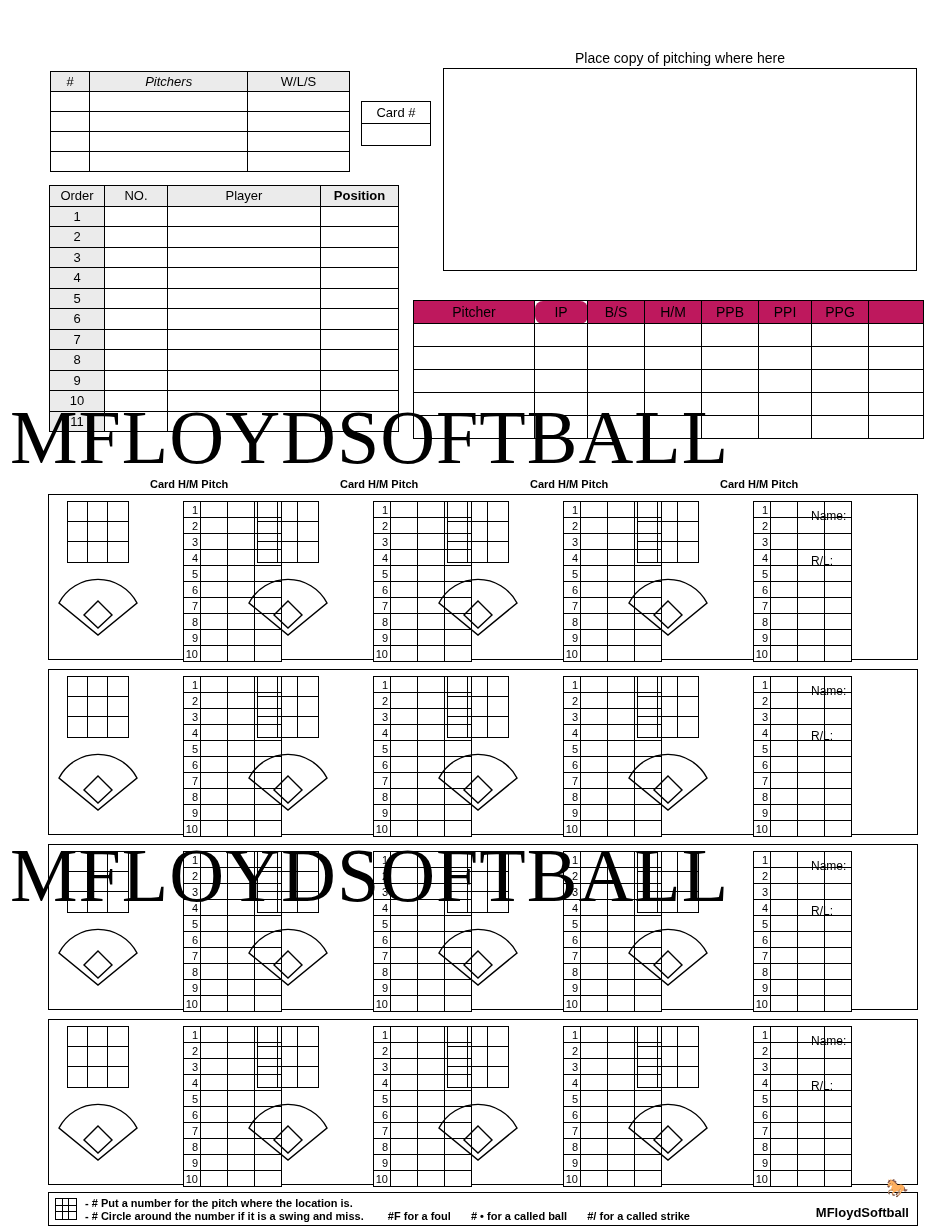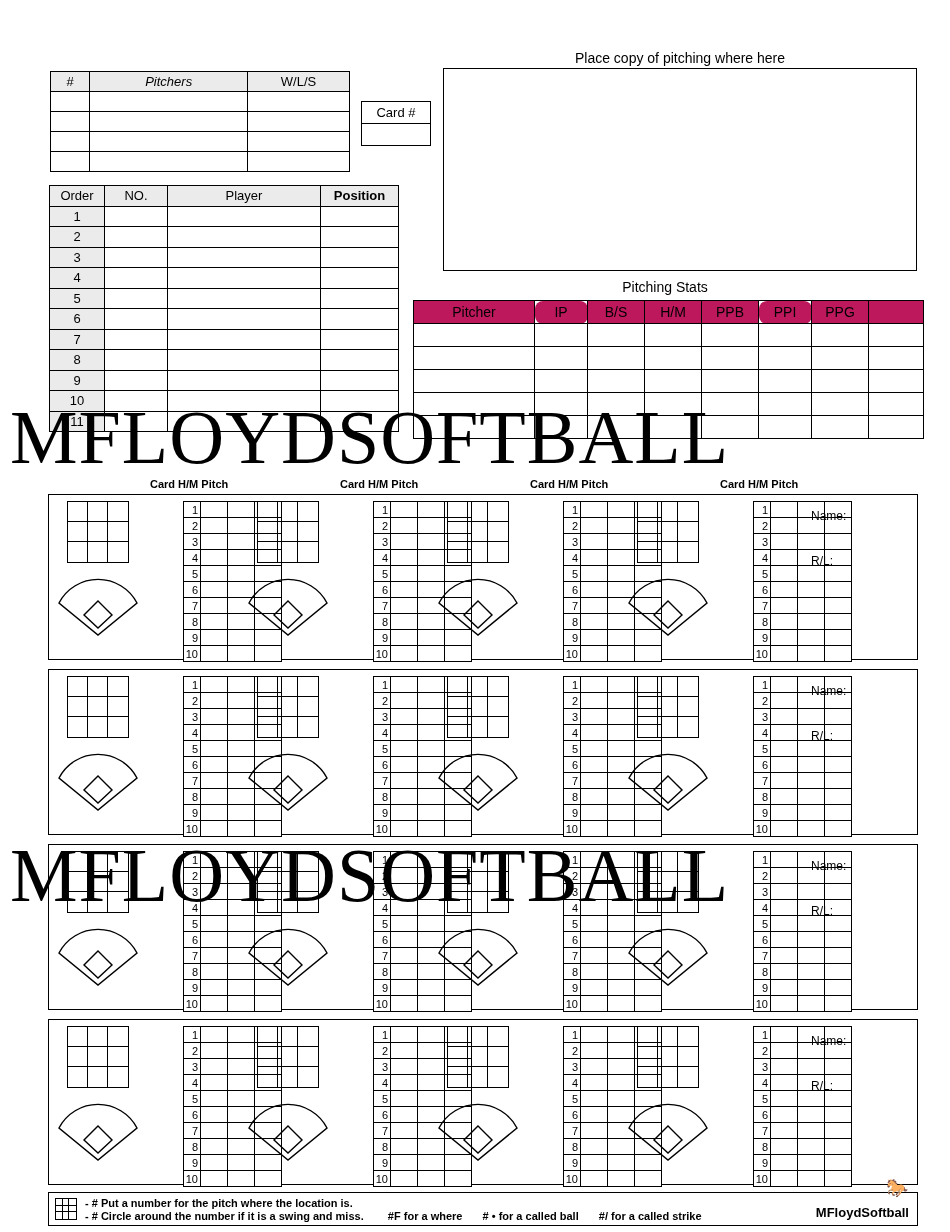--- a/index.html
+++ b/index.html
@@ -371,30 +371,29 @@
         </tr>
     <tr>
           <td class="c-order">11</td>
           <td class="c-no"></td>
           <td class="c-player"></td>
           <td class="c-pos"></td>
         </tr>
   </tbody>
     </table>
 
-  <div id="pitching-stats-label">Pitching Stats</div>
   <table class="grid" id="pitching-stats-table">
     <tbody>
         <tr>
       <th style="width:120px;">Pitcher</th>
       <th style="width:52px;border-radius:8px;">IP</th>
       <th style="width:56px;">B/S</th>
       <th style="width:56px;">H/M</th>
       <th style="width:56px;">PPB</th>
-      <th style="width:52px;border-radius:8px;">PPI</th>
+      <th style="width:52px;">PPI</th>
       <th style="width:56px;">PPG</th>
       <th style="width:54px;"></th>
     </tr>
     <tr>
           <td></td>
           <td></td>
           <td></td>
           <td></td>
           <td></td>
           <td></td>
@@ -1847,21 +1846,21 @@
         <div></div>
         <div></div>
         <div></div>
         <div></div>
         <div></div>
       </div>
     <div class="legend-line" style="top:4px;">- # Put a number for the pitch where the location is.</div>
     <div class="legend-line" style="top:17px;">
       <span>- # Circle around the number if it is a swing and miss.</span>
       <span style="display:inline-block; width:18px;"></span>
-      <span>#F for a where</span>
+      <span>#F for a foul</span>
       <span style="display:inline-block; width:14px;"></span>
       <span># • for a called ball</span>
       <span style="display:inline-block; width:14px;"></span>
       <span>#/ for a called strike</span>
     </div>
     <div id="legend-logo">🐎</div>
     <div id="legend-brand">MFloydSoftball</div>
   </div>
 
   <div class="watermark" id="wm1">MFLOYDSOFTBALL</div>

